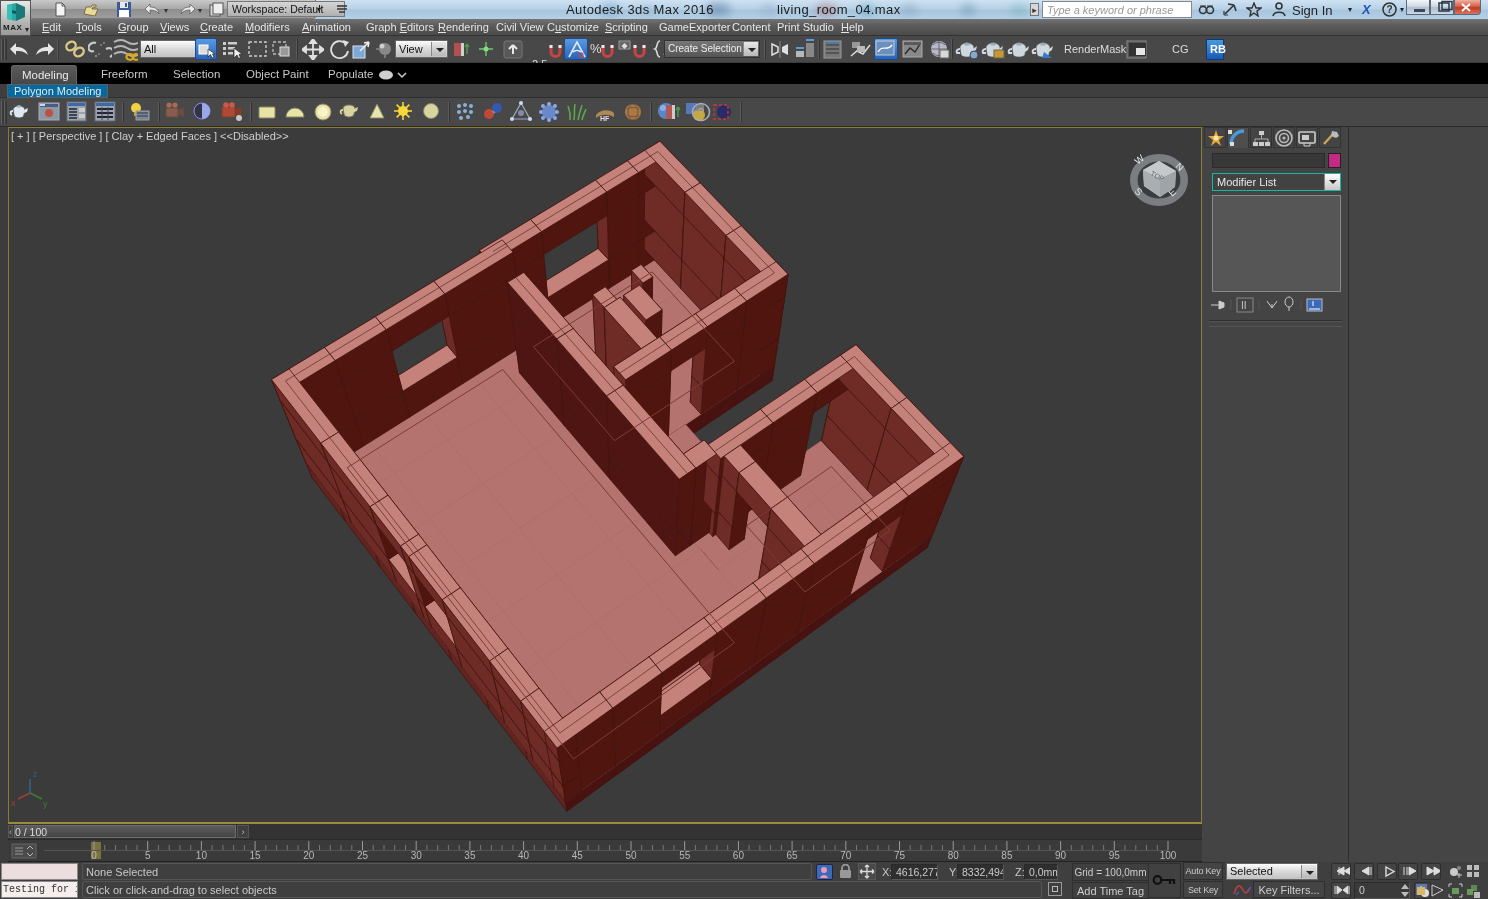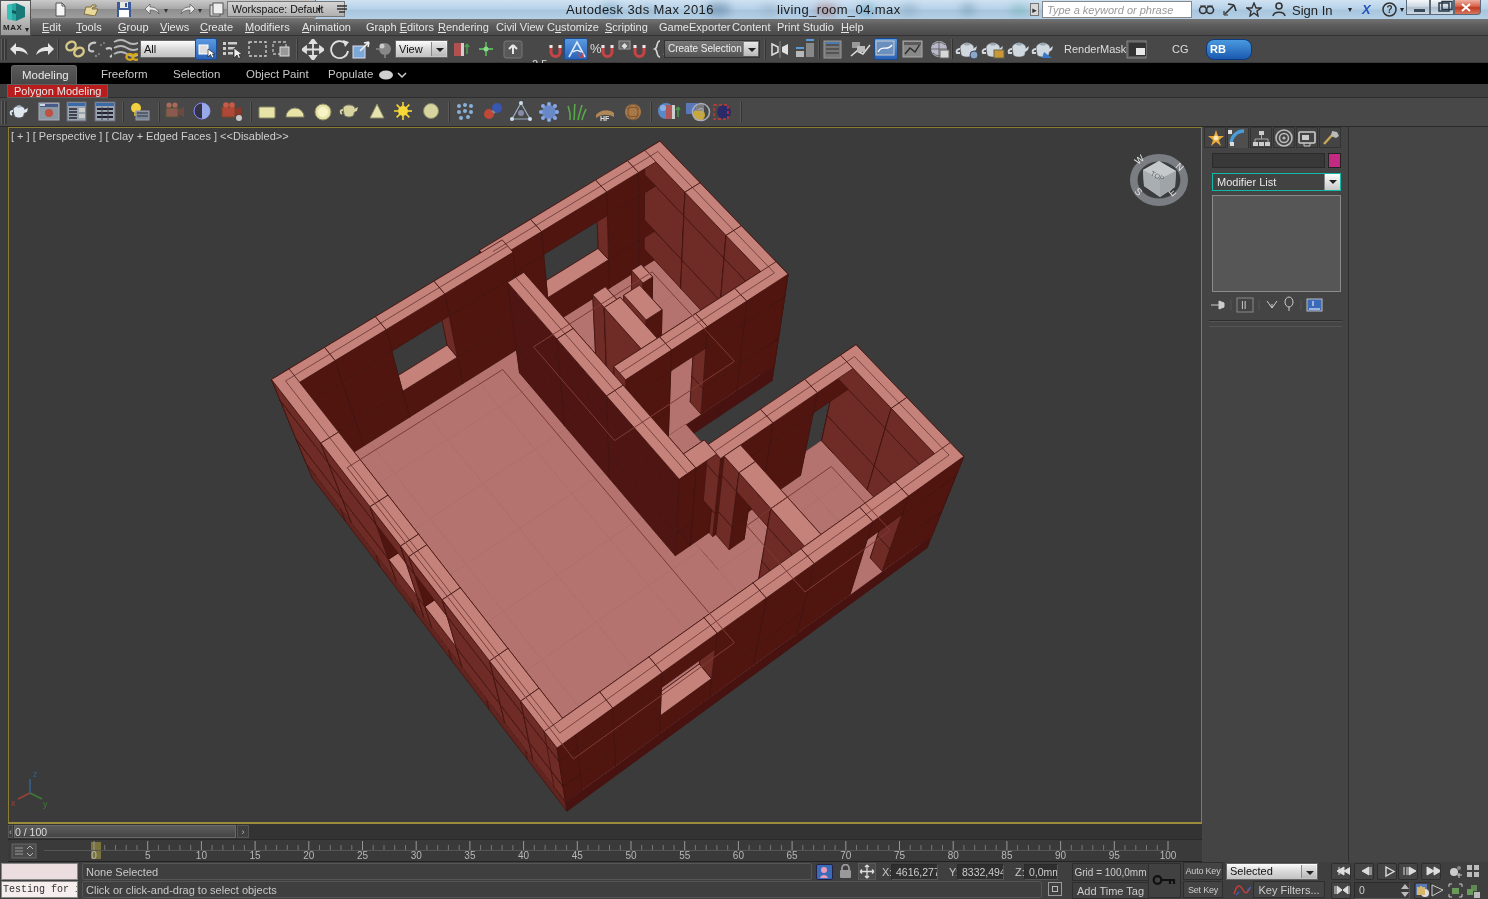--- a/index.html
+++ b/index.html
@@ -39,21 +39,21 @@
 .dd .ar:after{content:"";position:absolute;left:4px;top:6px;border:4px solid transparent;border-top-color:#222}
 .tbtn{position:absolute;width:22px;height:22px;top:2px;border-radius:2px}
 .hl{background:linear-gradient(#5a9ae0,#2a62b8);border:1px solid #1a4a90}
 
 #ribbon{left:0;top:63px;width:1488px;height:21px;background:#000000}
 #ribbon .tab{position:absolute;top:2px;height:19px;font-size:11.5px;color:#c8c8c8;
  padding:3px 10px 0 10px}
 #ribbon .active{background:linear-gradient(#5a5a5a,#474747);border:1px solid #666;border-bottom:none;
  border-radius:3px 3px 0 0;color:#e8e8e8}
 #pmod{left:0;top:84px;width:1488px;height:14px;background:#3f3f3f;border-bottom:1px solid #2e2e2e}
-#pmodtab{position:absolute;left:7px;top:0px;height:14px;background:#b91c1c;border:1px solid #5f5f5f;
+#pmodtab{position:absolute;left:7px;top:0px;height:14px;background:#0369a1;border:1px solid #5f5f5f;
  font-size:11px;color:#e6e6e6;padding:0px 6px 0 6px;line-height:13px}
 
 #tb2{left:0;top:98px;width:1488px;height:29px;background:#484848;border-bottom:1px solid #2a2a2a}
 
 #vp{left:8px;top:127px;width:1194px;height:697px;background:#3b3b3b;border:1px solid #5e5830;border-bottom:2px solid #95862e}
 #cpanel{left:1203px;top:127px;width:143px;height:735px;background:#444}
 .ctab{position:absolute;top:0;width:22px;height:21px;background:#444;border:1px solid #333}
 #namebox{position:absolute;left:9px;top:26px;width:113px;height:15px;background:#383838;border:1px solid #2a2a2a}
 #swatch{position:absolute;left:125px;top:26px;width:13px;height:15px;background:#c52a82;border:1px solid #222}
 #modlist{position:absolute;left:9px;top:46px;width:129px;height:18px;background:#424242;border:1px solid #14b8a6;
@@ -394,21 +394,21 @@
       <ellipse cx="13" cy="4" rx="3" ry="1.5" fill="#9aa8b4"></ellipse>
       <path d="M14,12 l8,6 l-10,0 z" fill="#3878c8"></path>
     </svg>
     <span class="abs" style="left:1064px;top:7px;font-size:11px;color:#ddd">RenderMask</span>
     <svg class="abs" style="left:1126px;top:3px" width="22" height="21">
       <rect x="1" y="2" width="19" height="17" fill="#555" stroke="#888"></rect>
       <rect x="3" y="4" width="17" height="13" fill="#333"></rect>
       <rect x="10" y="9" width="9" height="7" fill="#e8e8e8"></rect>
     </svg>
     <span class="abs" style="left:1172px;top:7px;font-size:11px;color:#ddd">CG</span>
-    <div class="abs" style="left:1206px;top:3px;width:46px;height:21px;background:linear-gradient(#4a9ae0,#1a5ab0);border-radius:8px;border:1px solid #0a3a80">
+    <div class="abs" style="left:1206px;top:3px;width:18px;height:21px;background:linear-gradient(#4a9ae0,#1a5ab0);border-radius:0;border:1px solid #0a3a80">
       <span style="position:absolute;left:3px;top:3px;font-size:11px;font-weight:bold;color:#fff">RB</span>
     </div>
   </div>
 
 <div class="abs" id="ribbon">
  <span class="tab active" style="left:11px;width:66px;text-align:center">Modeling</span>
  <span class="tab" style="left:91px">Freeform</span>
  <span class="tab" style="left:163px">Selection</span>
  <span class="tab" style="left:236px">Object Paint</span>
  <span class="tab" style="left:318px">Populate</span>

